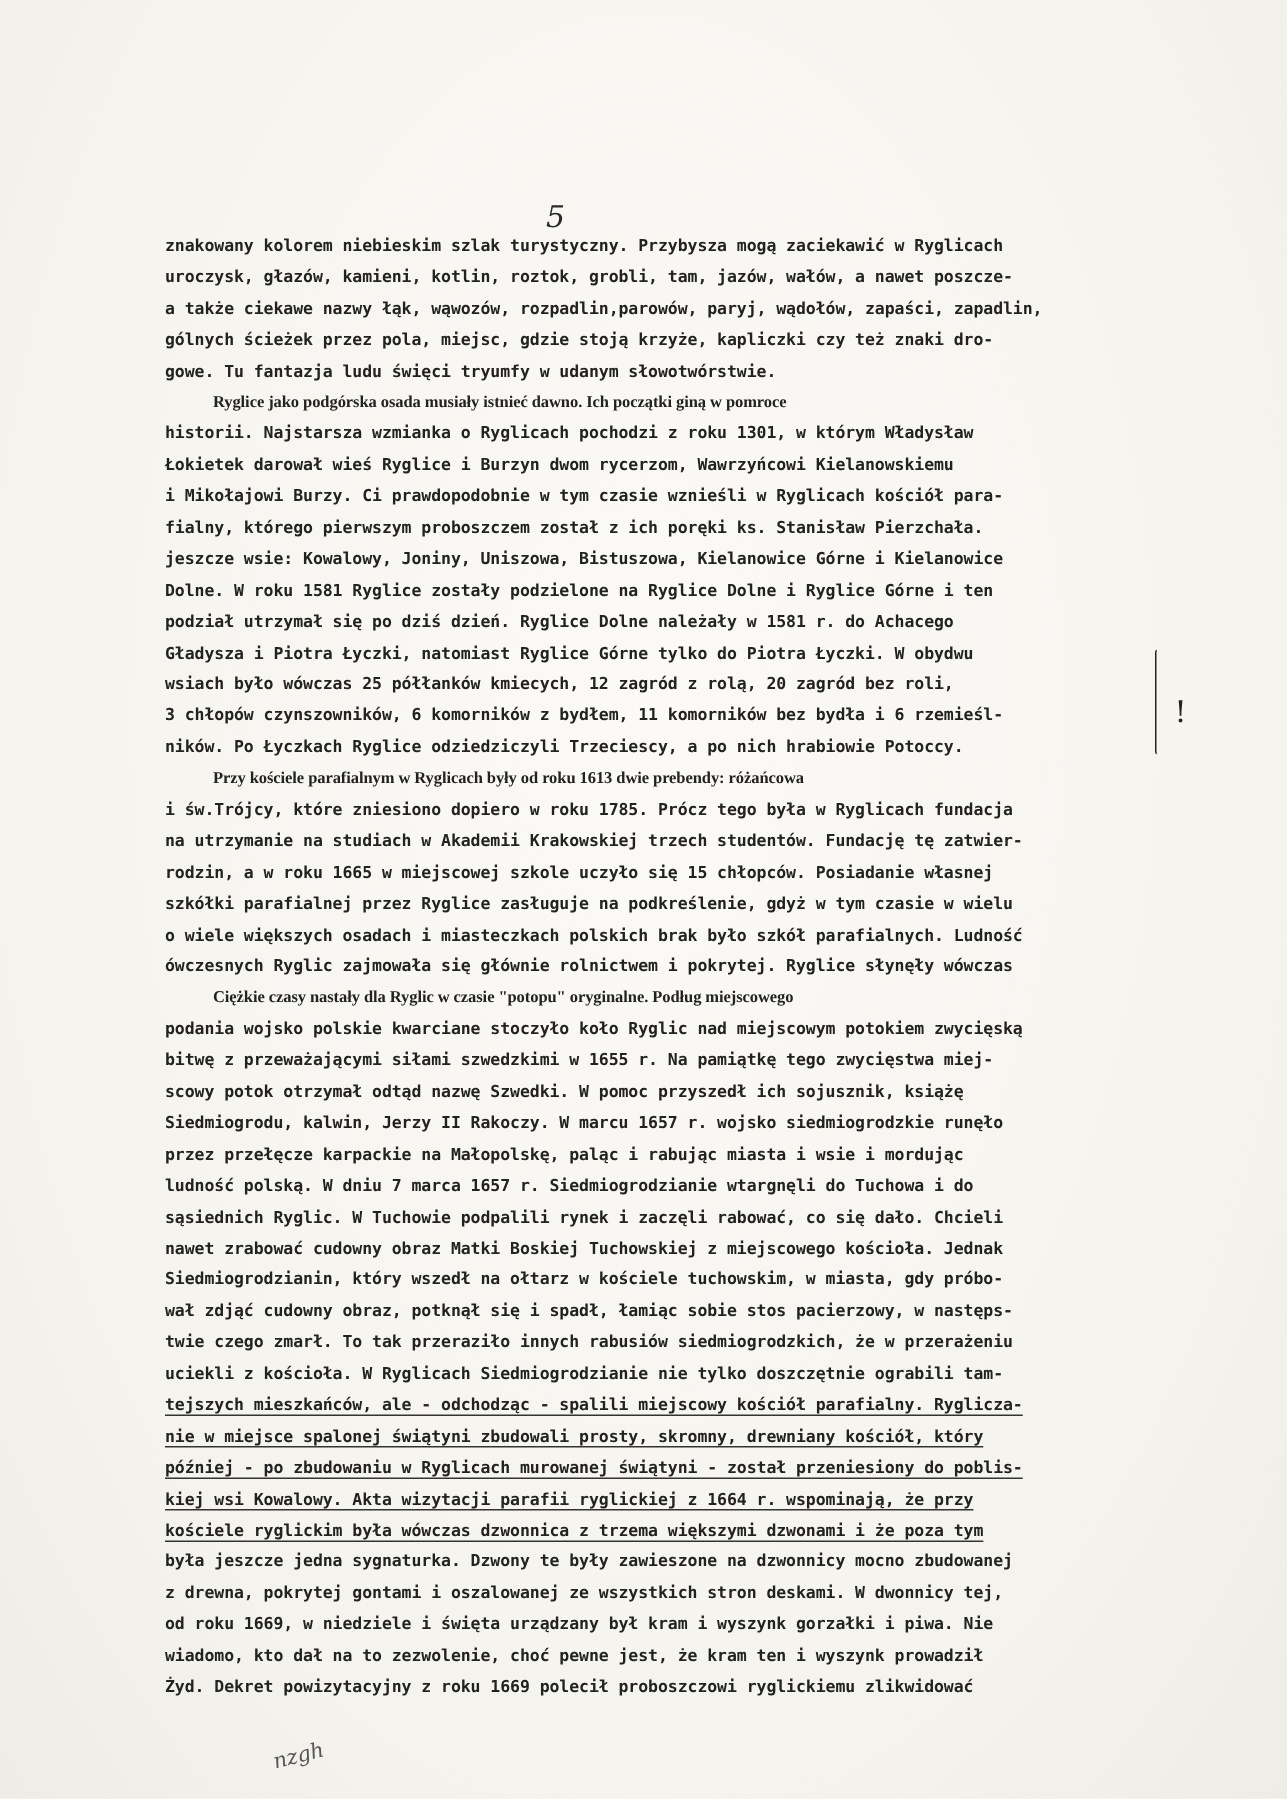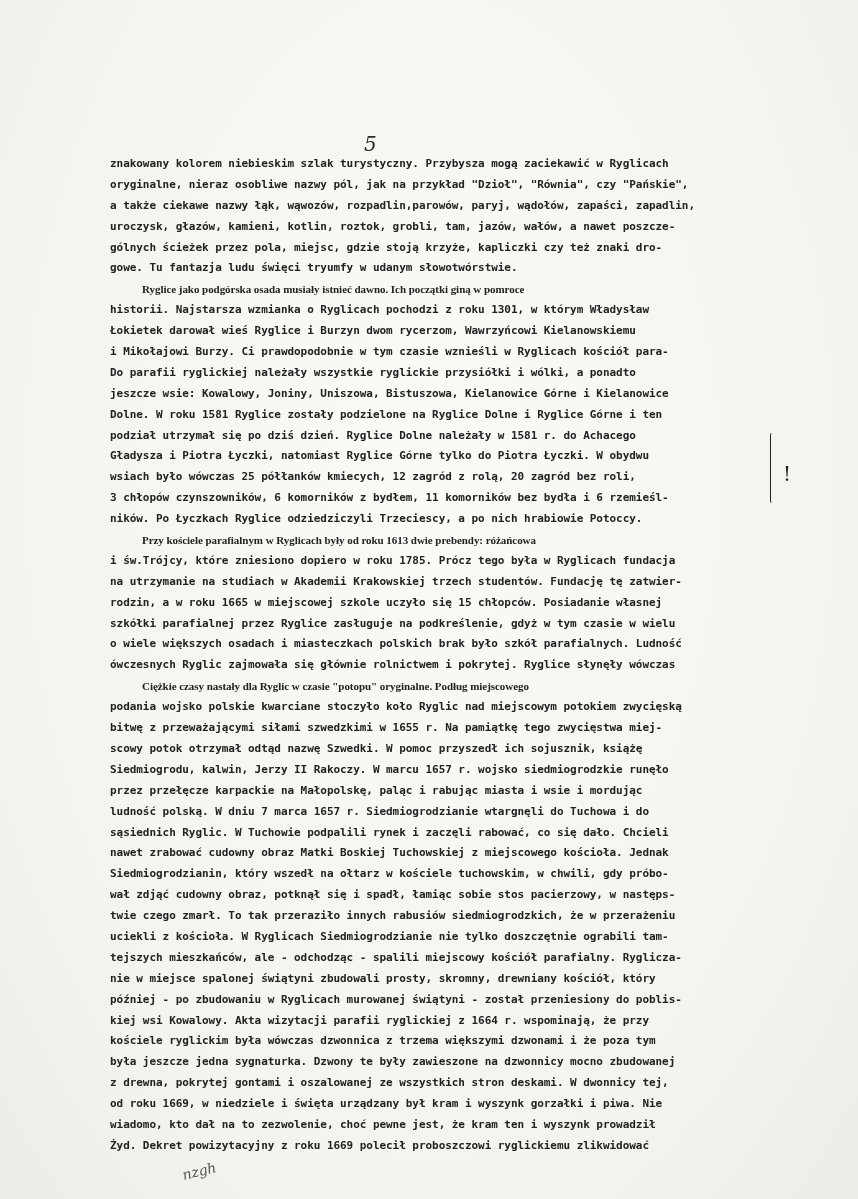--- a/index.html
+++ b/index.html
@@ -21,21 +21,21 @@
   }
   .text-block {
     position: absolute; left: 110px; top: 154px; width: 700px;
   }
   .line {
     font-size: 11px; line-height: 20.9px; height: 20.9px;
     white-space: pre; letter-spacing: -0.05px; font-weight: bold;
     color: #222;
   }
   .indent { padding-left: 32px; font-family: Liberation Serif, serif; }
-  .ul { text-decoration-color: #333; text-underline-offset: 3px; text-decoration-thickness: 1px; }
+  .ul { text-decoration: underline; text-decoration-color: #333; text-underline-offset: 3px; text-decoration-thickness: 1px; }
   .margin-bracket {
     position: absolute; left: 770px; top: 433px; width: 6px; height: 70px;
     border-left: 1.6px solid #222; border-radius: 2px;
   }
   .margin-mark {
     position: absolute; left: 783px; top: 462px;
     font-family: "DejaVu Serif", serif; font-size: 20px; color: #222;
   }
   .signature {
     position: absolute; left: 182px; top: 1163px;
@@ -45,31 +45,30 @@
 </style>
 </head>
 <body>
 
 <div class="page">
   <div class="page-number">5</div>
 
   <div class="text-block">
 
     <div class="line">znakowany kolorem niebieskim szlak turystyczny. Przybysza mogą zaciekawić w Ryglicach</div>
-    <div class="line">oryginalne, nieraz osobliwe nazwy pól, jak na przykład "Dzioł", "Równia", czy "Pańskie",</div>
+    <div class="line">uroczysk, głazów, kamieni, kotlin, roztok, grobli, tam, jazów, wałów, a nawet poszcze-</div>
     <div class="line">a także ciekawe nazwy łąk, wąwozów, rozpadlin,parowów, paryj, wądołów, zapaści, zapadlin,</div>
-    <div class="line">uroczysk, głazów, kamieni, kotlin, roztok, grobli, tam, jazów, wałów, a nawet poszcze-</div>
     <div class="line">gólnych ścieżek przez pola, miejsc, gdzie stoją krzyże, kapliczki czy też znaki dro-</div>
     <div class="line">gowe. Tu fantazja ludu święci tryumfy w udanym słowotwórstwie.</div>
 
     <div class="line indent">Ryglice jako podgórska osada musiały istnieć dawno. Ich początki giną w pomroce</div>
     <div class="line">historii. Najstarsza wzmianka o Ryglicach pochodzi z roku 1301, w którym Władysław</div>
     <div class="line">Łokietek darował wieś Ryglice i Burzyn dwom rycerzom, Wawrzyńcowi Kielanowskiemu</div>
     <div class="line">i Mikołajowi Burzy. Ci prawdopodobnie w tym czasie wznieśli w Ryglicach kościół para-</div>
-    <div class="line">Do parafii ryglickiej należały wszystkie ryglickie przysiółki i wólki, a ponadto</div>
+    <div class="line">fialny, którego pierwszym proboszczem został z ich poręki ks. Stanisław Pierzchała.</div>
     <div class="line">jeszcze wsie: Kowalowy, Joniny, Uniszowa, Bistuszowa, Kielanowice Górne i Kielanowice</div>
     <div class="line">Dolne. W roku 1581 Ryglice zostały podzielone na Ryglice Dolne i Ryglice Górne i ten</div>
     <div class="line">podział utrzymał się po dziś dzień. Ryglice Dolne należały w 1581 r. do Achacego</div>
     <div class="line">Gładysza i Piotra Łyczki, natomiast Ryglice Górne tylko do Piotra Łyczki. W obydwu</div>
     <div class="line">wsiach było wówczas 25 półłanków kmiecych, 12 zagród z rolą, 20 zagród bez roli,</div>
     <div class="line">3 chłopów czynszowników, 6 komorników z bydłem, 11 komorników bez bydła i 6 rzemieśl-</div>
     <div class="line">ników. Po Łyczkach Ryglice odziedziczyli Trzeciescy, a po nich hrabiowie Potoccy.</div>
 
     <div class="line indent">Przy kościele parafialnym w Ryglicach były od roku 1613 dwie prebendy: różańcowa</div>
     <div class="line">i św.Trójcy, które zniesiono dopiero w roku 1785. Prócz tego była w Ryglicach fundacja</div>
@@ -81,21 +80,21 @@
 
     <div class="line indent">Ciężkie czasy nastały dla Ryglic w czasie "potopu" oryginalne. Podług miejscowego</div>
     <div class="line">podania wojsko polskie kwarciane stoczyło koło Ryglic nad miejscowym potokiem zwycięską</div>
     <div class="line">bitwę z przeważającymi siłami szwedzkimi w 1655 r. Na pamiątkę tego zwycięstwa miej-</div>
     <div class="line">scowy potok otrzymał odtąd nazwę Szwedki. W pomoc przyszedł ich sojusznik, książę</div>
     <div class="line">Siedmiogrodu, kalwin, Jerzy II Rakoczy. W marcu 1657 r. wojsko siedmiogrodzkie runęło</div>
     <div class="line">przez przełęcze karpackie na Małopolskę, paląc i rabując miasta i wsie i mordując</div>
     <div class="line">ludność polską. W dniu 7 marca 1657 r. Siedmiogrodzianie wtargnęli do Tuchowa i do</div>
     <div class="line">sąsiednich Ryglic. W Tuchowie podpalili rynek i zaczęli rabować, co się dało. Chcieli</div>
     <div class="line">nawet zrabować cudowny obraz Matki Boskiej Tuchowskiej z miejscowego kościoła. Jednak</div>
-    <div class="line">Siedmiogrodzianin, który wszedł na ołtarz w kościele tuchowskim, w chwili, gdy próbo-</div>
+    <div class="line">Siedmiogrodzianin, który wszedł na ołtarz w kościele tuchowskim, w miasta, gdy próbo-</div>
     <div class="line">wał zdjąć cudowny obraz, potknął się i spadł, łamiąc sobie stos pacierzowy, w następs-</div>
     <div class="line">twie czego zmarł. To tak przeraziło innych rabusiów siedmiogrodzkich, że w przerażeniu</div>
     <div class="line">uciekli z kościoła. W Ryglicach Siedmiogrodzianie nie tylko doszczętnie ograbili tam-</div>
     <div class="line ul">tejszych mieszkańców, ale - odchodząc - spalili miejscowy kościół parafialny. Ryglicza-</div>
     <div class="line ul">nie w miejsce spalonej świątyni zbudowali prosty, skromny, drewniany kościół, który</div>
     <div class="line ul">później - po zbudowaniu w Ryglicach murowanej świątyni - został przeniesiony do poblis-</div>
     <div class="line ul">kiej wsi Kowalowy. Akta wizytacji parafii ryglickiej z 1664 r. wspominają, że przy</div>
     <div class="line ul">kościele ryglickim była wówczas dzwonnica z trzema większymi dzwonami i że poza tym</div>
     <div class="line">była jeszcze jedna sygnaturka. Dzwony te były zawieszone na dzwonnicy mocno zbudowanej</div>
     <div class="line">z drewna, pokrytej gontami i oszalowanej ze wszystkich stron deskami. W dwonnicy tej,</div>

